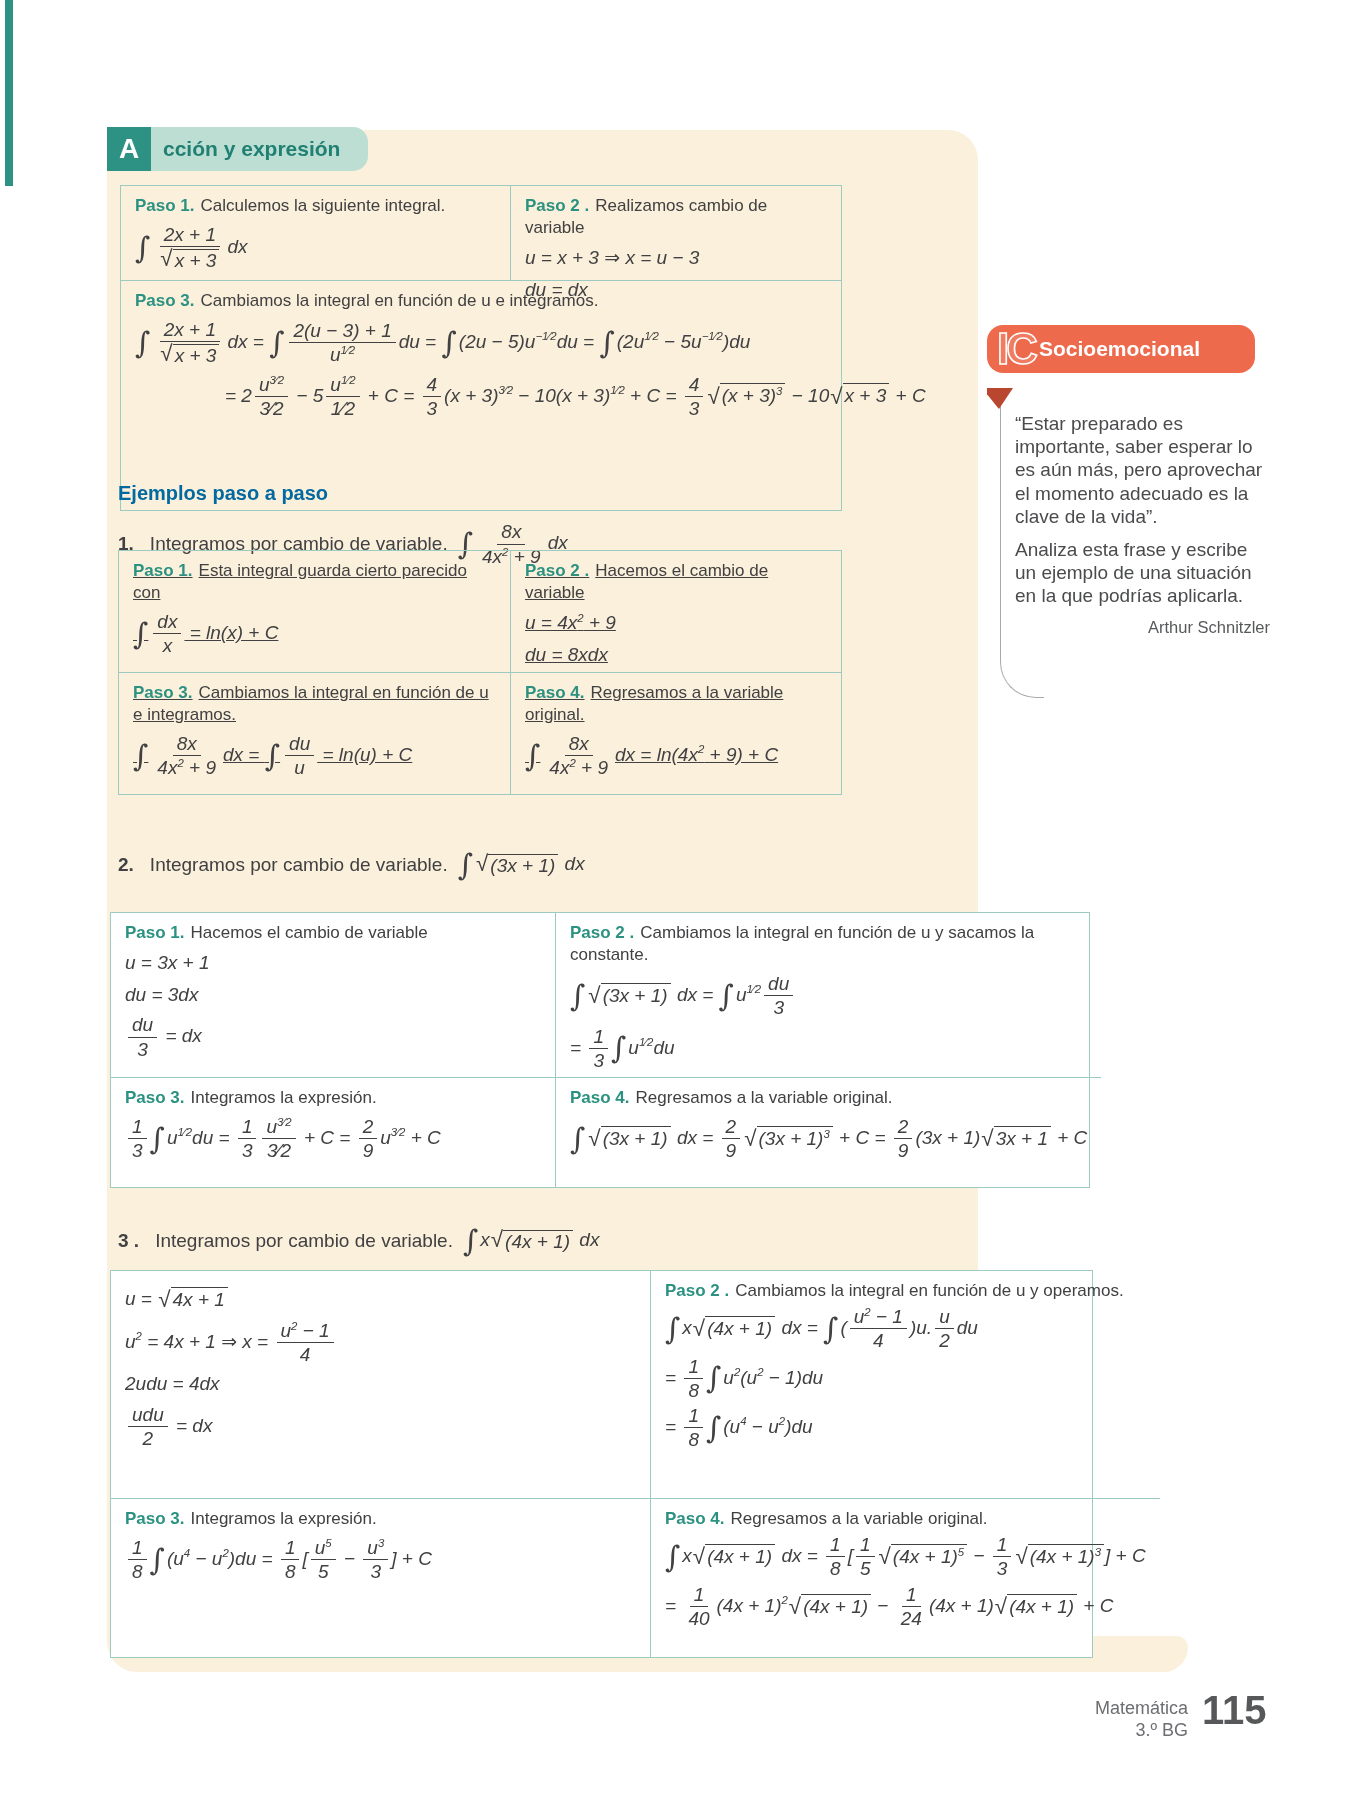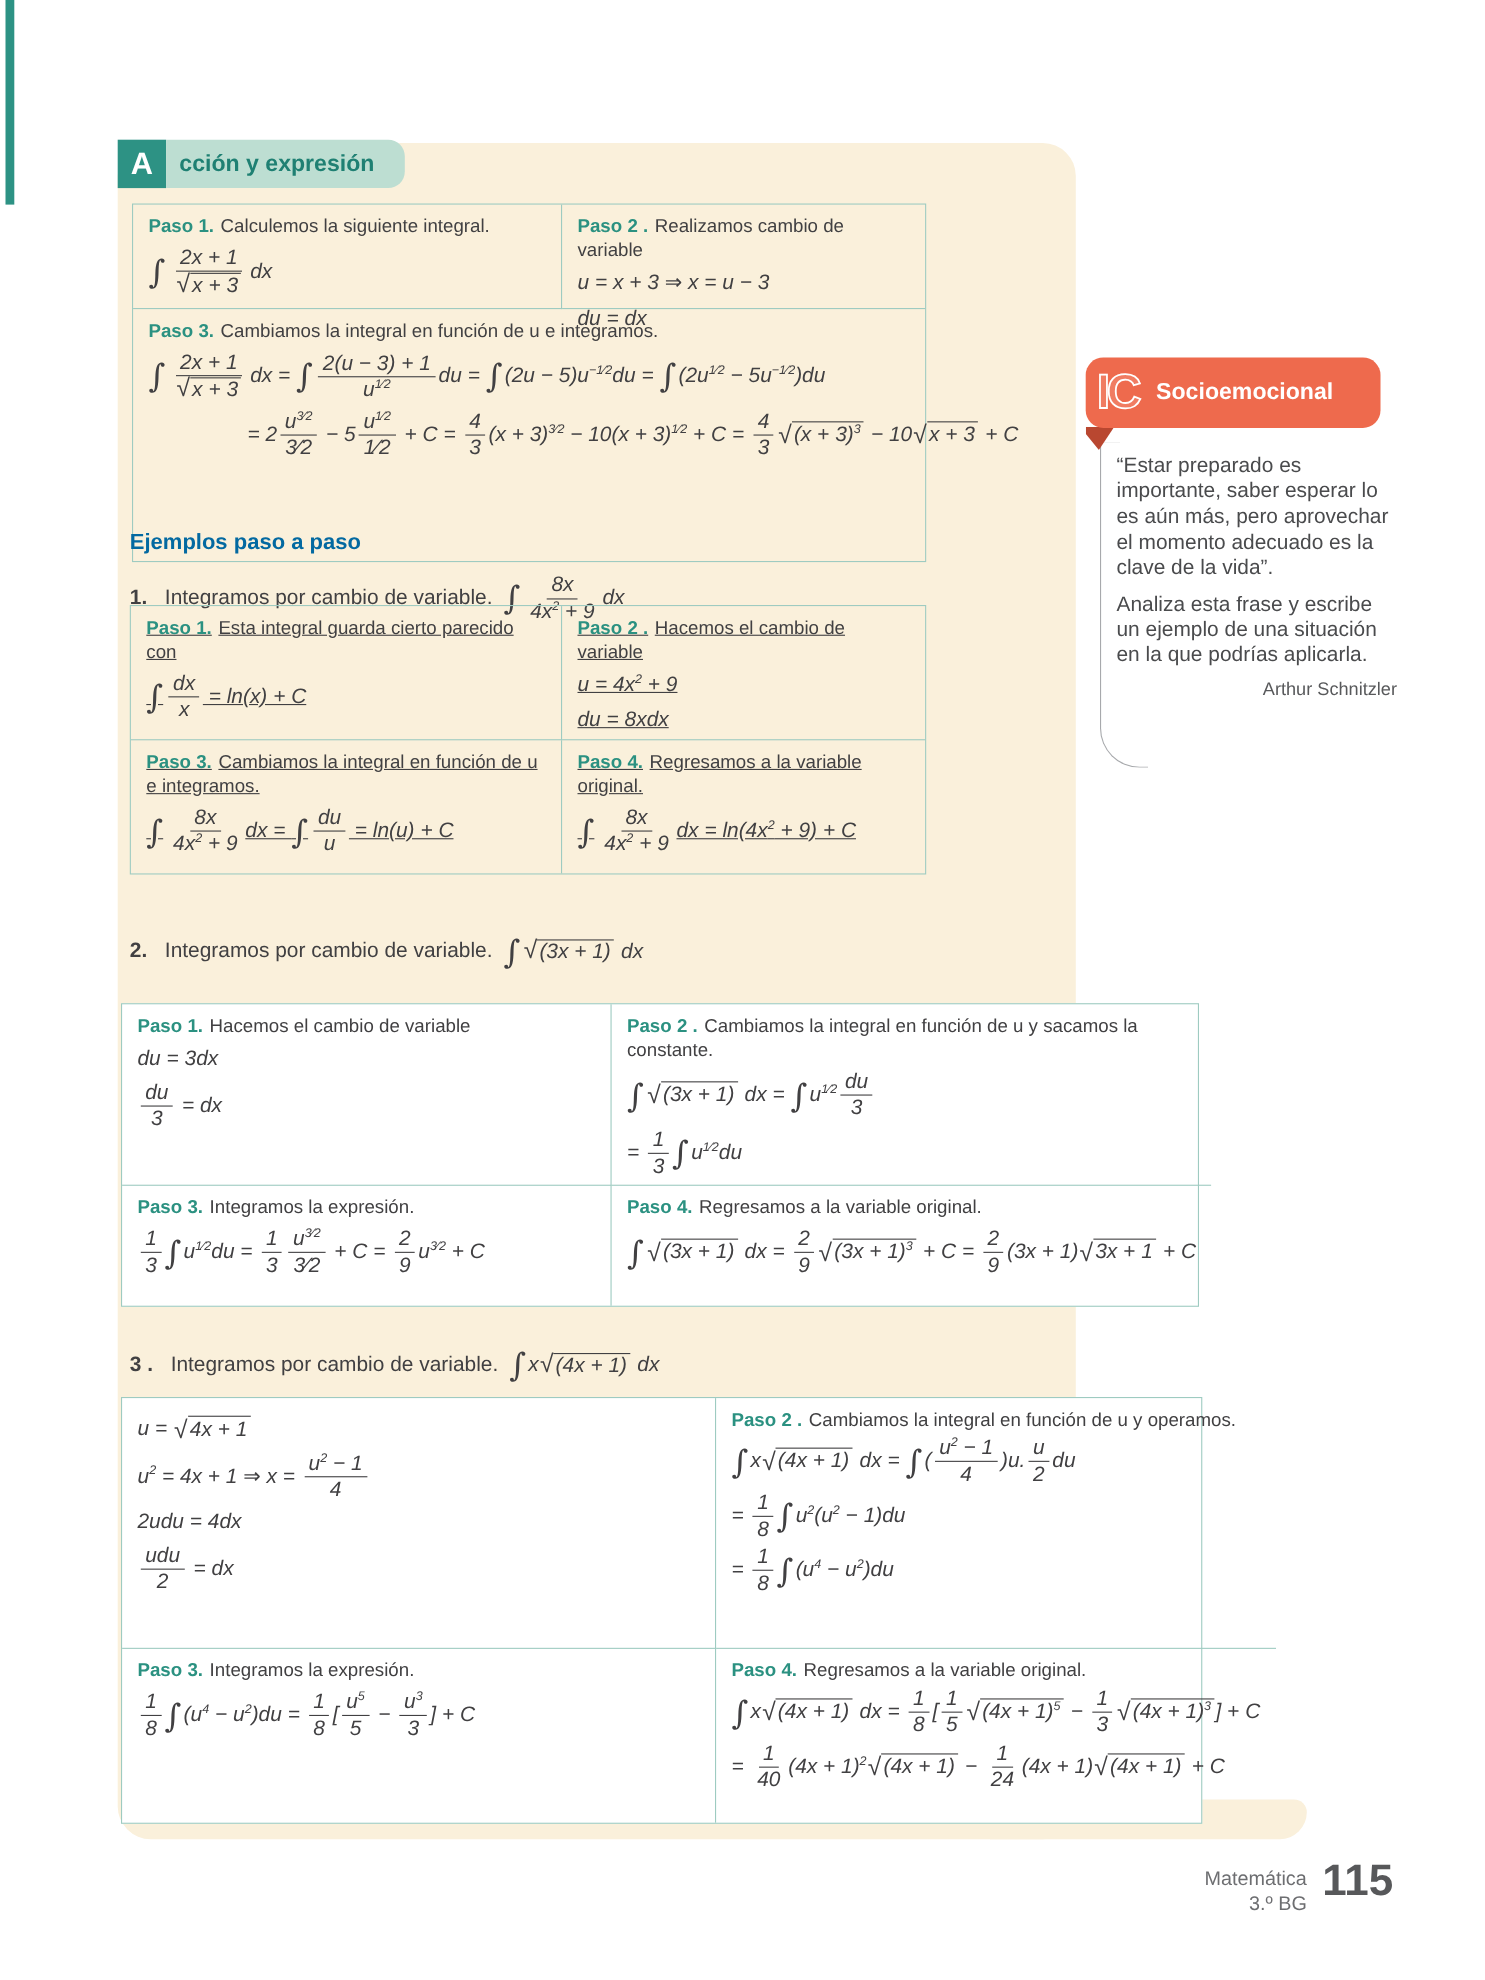--- a/index.html
+++ b/index.html
@@ -61,22 +61,22 @@
 
   
   .h-ejemplos{position:absolute;left:118px;top:482px;font-size:20px;font-weight:bold;color:#0369a1;}
   .ex-row{position:absolute;display:flex;align-items:center;gap:10px;font-size:19px;}
   .ex-num{font-weight:bold;margin-right:6px;}
   #ex1row{left:118px;top:512px;height:64px;}
   #ex2row{left:118px;top:840px;height:50px;}
   #ex3row{left:118px;top:1216px;height:50px;}
 
   
-  .side-header{position:absolute;left:987px;top:325px;width:268px;height:64px;background:var(--coral);
-    border-radius:16px;display:flex;align-items:center;padding-left:10px;gap:16px;z-index:3;}
+  .side-header{position:absolute;left:987px;top:325px;width:268px;height:48px;background:var(--coral);
+    border-radius:16px;display:flex;align-items:center;padding-left:10px;gap:4px;z-index:3;}
   .side-logo{font-size:44px;font-weight:bold;letter-spacing:-3px;color:rgba(255,255,255,0.12);
     -webkit-text-stroke:1.6px #fff;line-height:1;}
   .side-title{color:#fff;font-weight:bold;font-size:21px;}
   .side-fold{position:absolute;left:987px;top:388px;width:26px;height:21px;background:var(--coral-dark);
     clip-path:polygon(0 0,100% 0,46% 100%,0 30%);z-index:2;}
   .side-body{position:absolute;left:1000px;top:402px;width:272px;z-index:1;}
   .side-rail{position:absolute;left:0;top:0;width:44px;height:296px;
     border-left:1.5px solid var(--rail);border-bottom:1.5px solid var(--rail);
     border-bottom-left-radius:36px;}
   .side-text{padding:10px 0 0 15px;color:#4A4B4D;font-size:19px;line-height:1.22;}
@@ -199,20 +199,21 @@
     <span>Integramos por cambio de variable.</span>
     <span class="math"><span class="mint">∫</span><span class="msqrt">
           <span class="mrad">√</span>
           <span class="mbar">(3x + 1)</span>
         </span> dx</span>
   </div>
 
   <div class="steps white" id="tableC">
     <div class="cell cr cb">
       <p class="shead"><b class="slabel">Paso 1.</b><span>Hacemos el cambio de variable</span></p>
+      <div class="mathline">u = 3x + 1</div>
       <div class="mathline">du = 3dx</div>
       <div class="mathline"><span class="mfrac">
             <span class="mnum">du</span>
             <span class="mden">3</span>
           </span> = dx</div>
     </div>
     <div class="cell cb">
       <p class="shead"><b class="slabel">Paso 2 .</b><span>Cambiamos la integral en función de u y sacamos la constante.</span></p>
       <div class="mathline"><span class="mint">∫</span><span class="msqrt">
             <span class="mrad">√</span>

